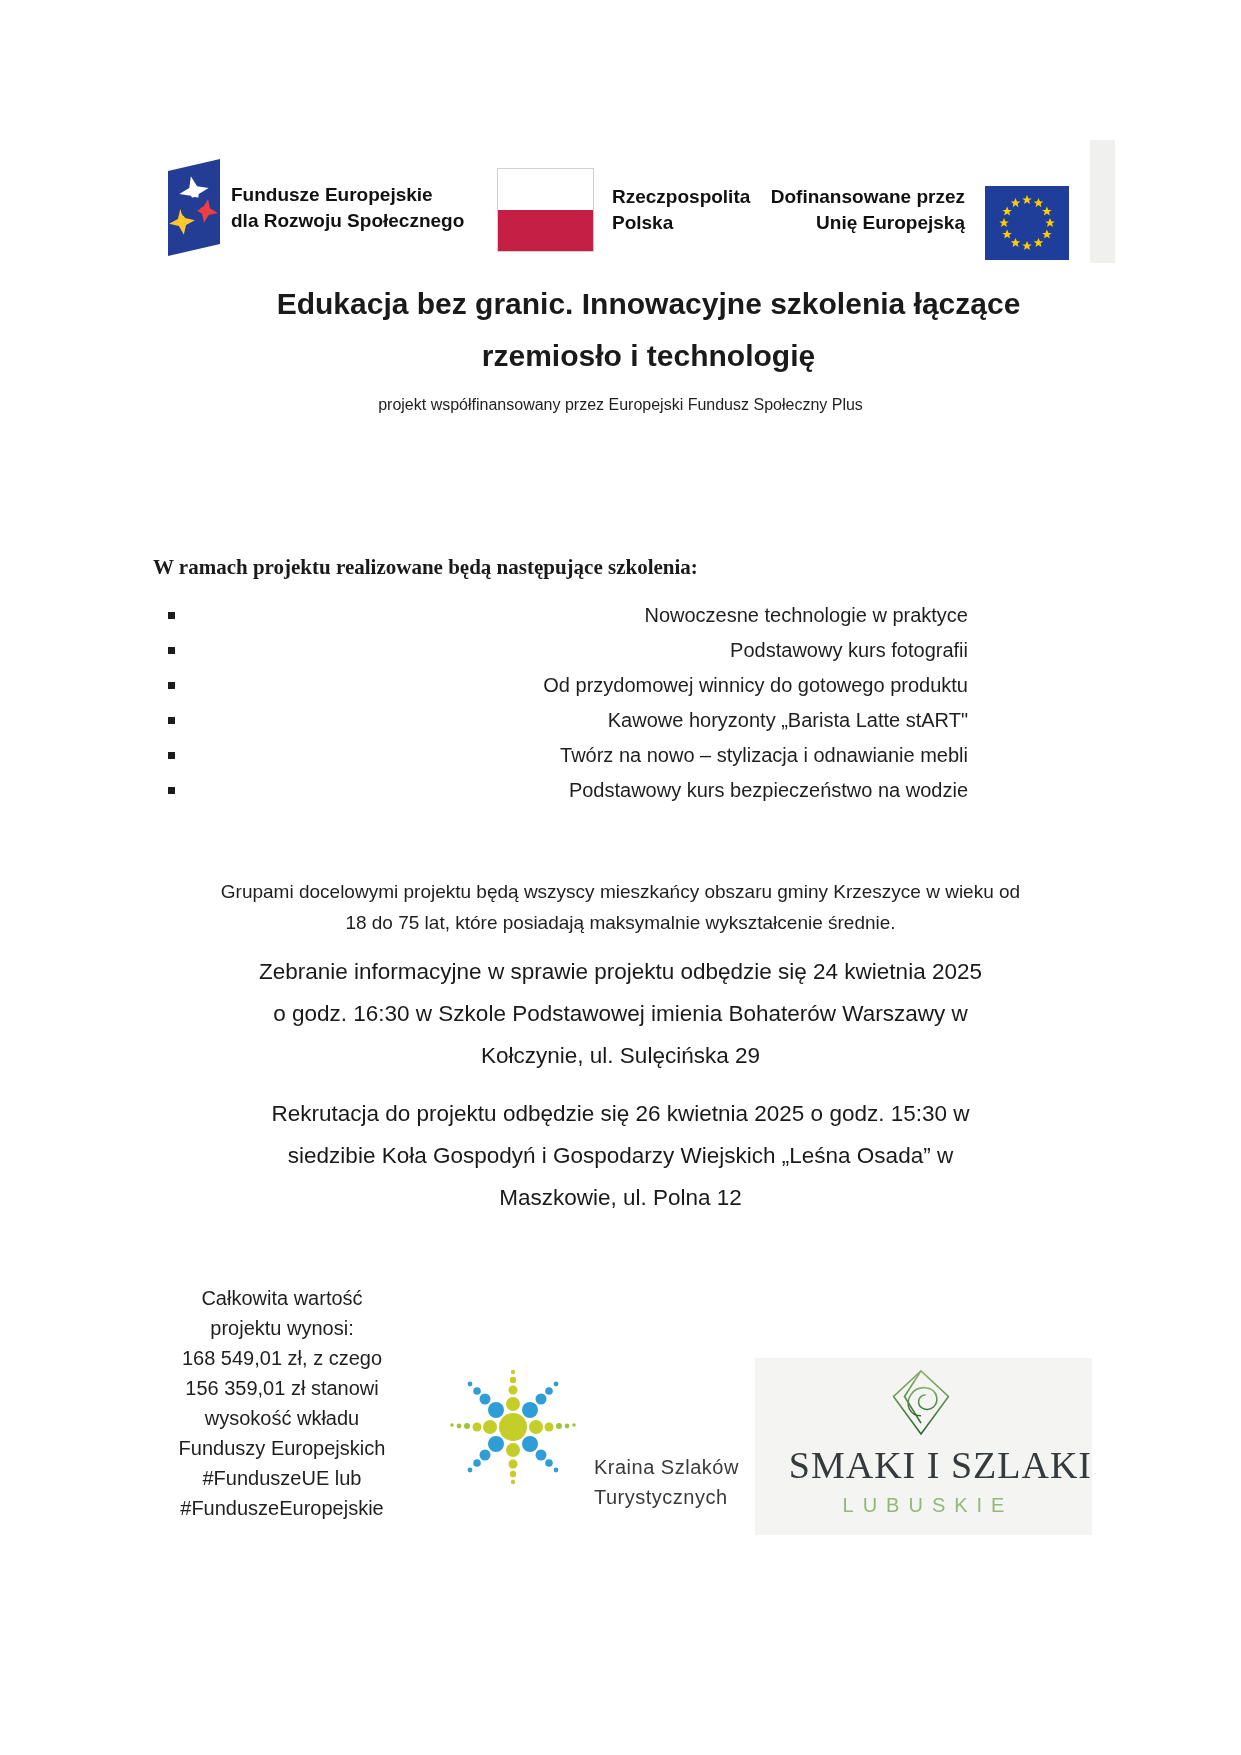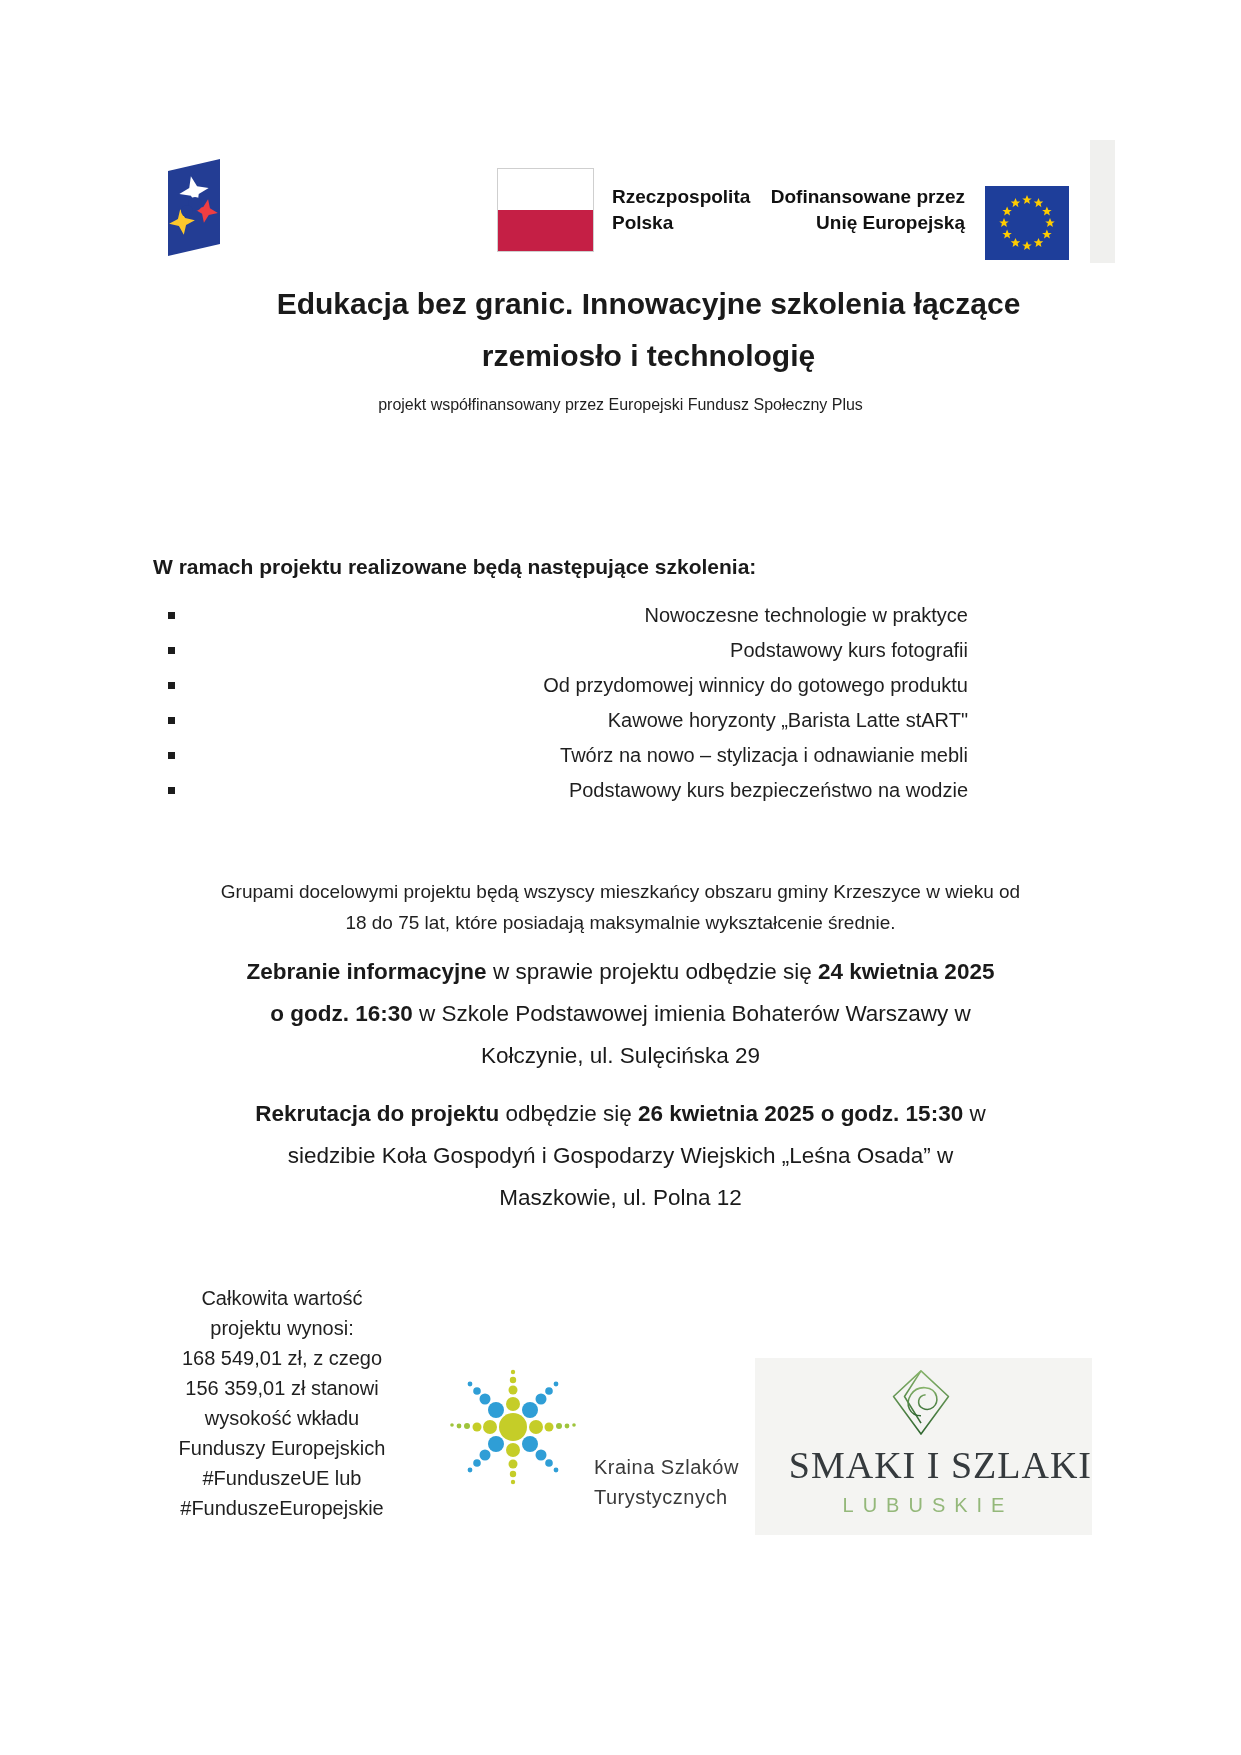--- a/index.html
+++ b/index.html
@@ -18,21 +18,21 @@
   
   .title{left:0;width:1241px;text-align:center;font-weight:bold;font-size:30px;line-height:52px;color:#1a1a1a;margin-left:28px;}
   .subtitle{left:0;width:1241px;text-align:center;font-size:16px;color:#1f1f1f;}
   .section-heading{font-weight:bold;font-size:21px;color:#1a1a1a;}
   .bullet-list{left:168px;top:604px;width:800px;}
   .bullet-item{display:flex;align-items:flex-start;height:35px;font-size:20px;color:#1f1f1f;justify-content:space-between;}
   .bullet-sq{width:7px;height:7px;background:#1c1c1c;margin:8px 26px 0 0;flex:0 0 auto;}
   .para-center{left:0;width:1241px;text-align:center;}
   .target{font-size:19px;line-height:31px;color:#1f1f1f;}
   .meeting{font-size:22.5px;line-height:42px;color:#1a1a1a;}
-  .meeting .b{font-weight:bold;}
+  .meeting .b{font-weight:normal;}
 
   
   .funding{left:132px;top:1283px;width:300px;text-align:center;font-size:20px;line-height:30px;color:#1f1f1f;}
   .kraina-label{font-size:20px;line-height:30px;color:#3a3a3a;letter-spacing:0.5px;}
   .smaki-panel{left:755px;top:1358px;width:337px;height:177px;background:#f4f4f2;}
   .smaki-name{left:755px;top:1443px;width:337px;text-align:right;
               font-family:"Liberation Serif", serif;font-size:38px;letter-spacing:1px;color:#353a3d;}
   .smaki-region{left:755px;top:1494px;width:337px;text-align:center;
                 font-size:20px;letter-spacing:9px;text-indent:9px;color:#94b87a;}
 </style>
@@ -49,20 +49,24 @@
       </g>
       <g transform="rotate(10 38 52)">
         <path d="M38,40 L41.4,48.6 L50,52 L41.4,55.4 L38,64 L34.6,55.4 L26,52 L34.6,48.6 Z" fill="#ef3e42"></path>
       </g>
       <g transform="rotate(-8 14 63)">
         <path d="M14,50 L17.6,59.4 L27,63 L17.6,66.6 L14,76 L10.4,66.6 L1,63 L10.4,59.4 Z" fill="#fdc82c"></path>
       </g>
       <circle cx="27" cy="45" r="7" fill="#233d94"></circle>
       <circle cx="19" cy="52" r="6" fill="#233d94"></circle>
     </svg>
+  </div>
+  <div class="abs logo-label" style="left:231px;top:182px;">
+    <div>Fundusze Europejskie</div>
+    <div>dla Rozwoju Społecznego</div>
   </div>
 
   <div class="abs pl-flag" style="left:497px;top:168px;">
     <div class="w"></div>
     <div class="r"></div>
   </div>
   <div class="abs logo-label" style="left:612px;top:184px;">
     <div>Rzeczpospolita</div>
     <div>Polska</div>
   </div>
@@ -92,21 +96,21 @@
     </svg>
   </div>
   <div class="abs gray-strip" style="left:1090px;top:140px;width:25px;height:123px;"></div>
 
   <div class="abs title" style="top:278px;">
     <div>Edukacja bez granic. Innowacyjne szkolenia łączące</div>
     <div>rzemiosło i technologię</div>
   </div>
   <div class="abs subtitle" style="top:396px;">projekt współfinansowany przez Europejski Fundusz Społeczny Plus</div>
 
-  <div class="abs section-heading" style="left:153px;top:555px;">W ramach projektu realizowane będą następujące szkolenia:</div>
+  <div class="abs section-heading" style="left:153px;top:555px;font-family:Liberation Serif, serif;">W ramach projektu realizowane będą następujące szkolenia:</div>
 
   <div class="abs bullet-list">
     <div class="bullet-item">
       <span class="bullet-sq"></span>
       <span>Nowoczesne technologie w praktyce</span>
     </div>
     <div class="bullet-item">
       <span class="bullet-sq"></span>
       <span>Podstawowy kurs fotografii</span>
     </div>

